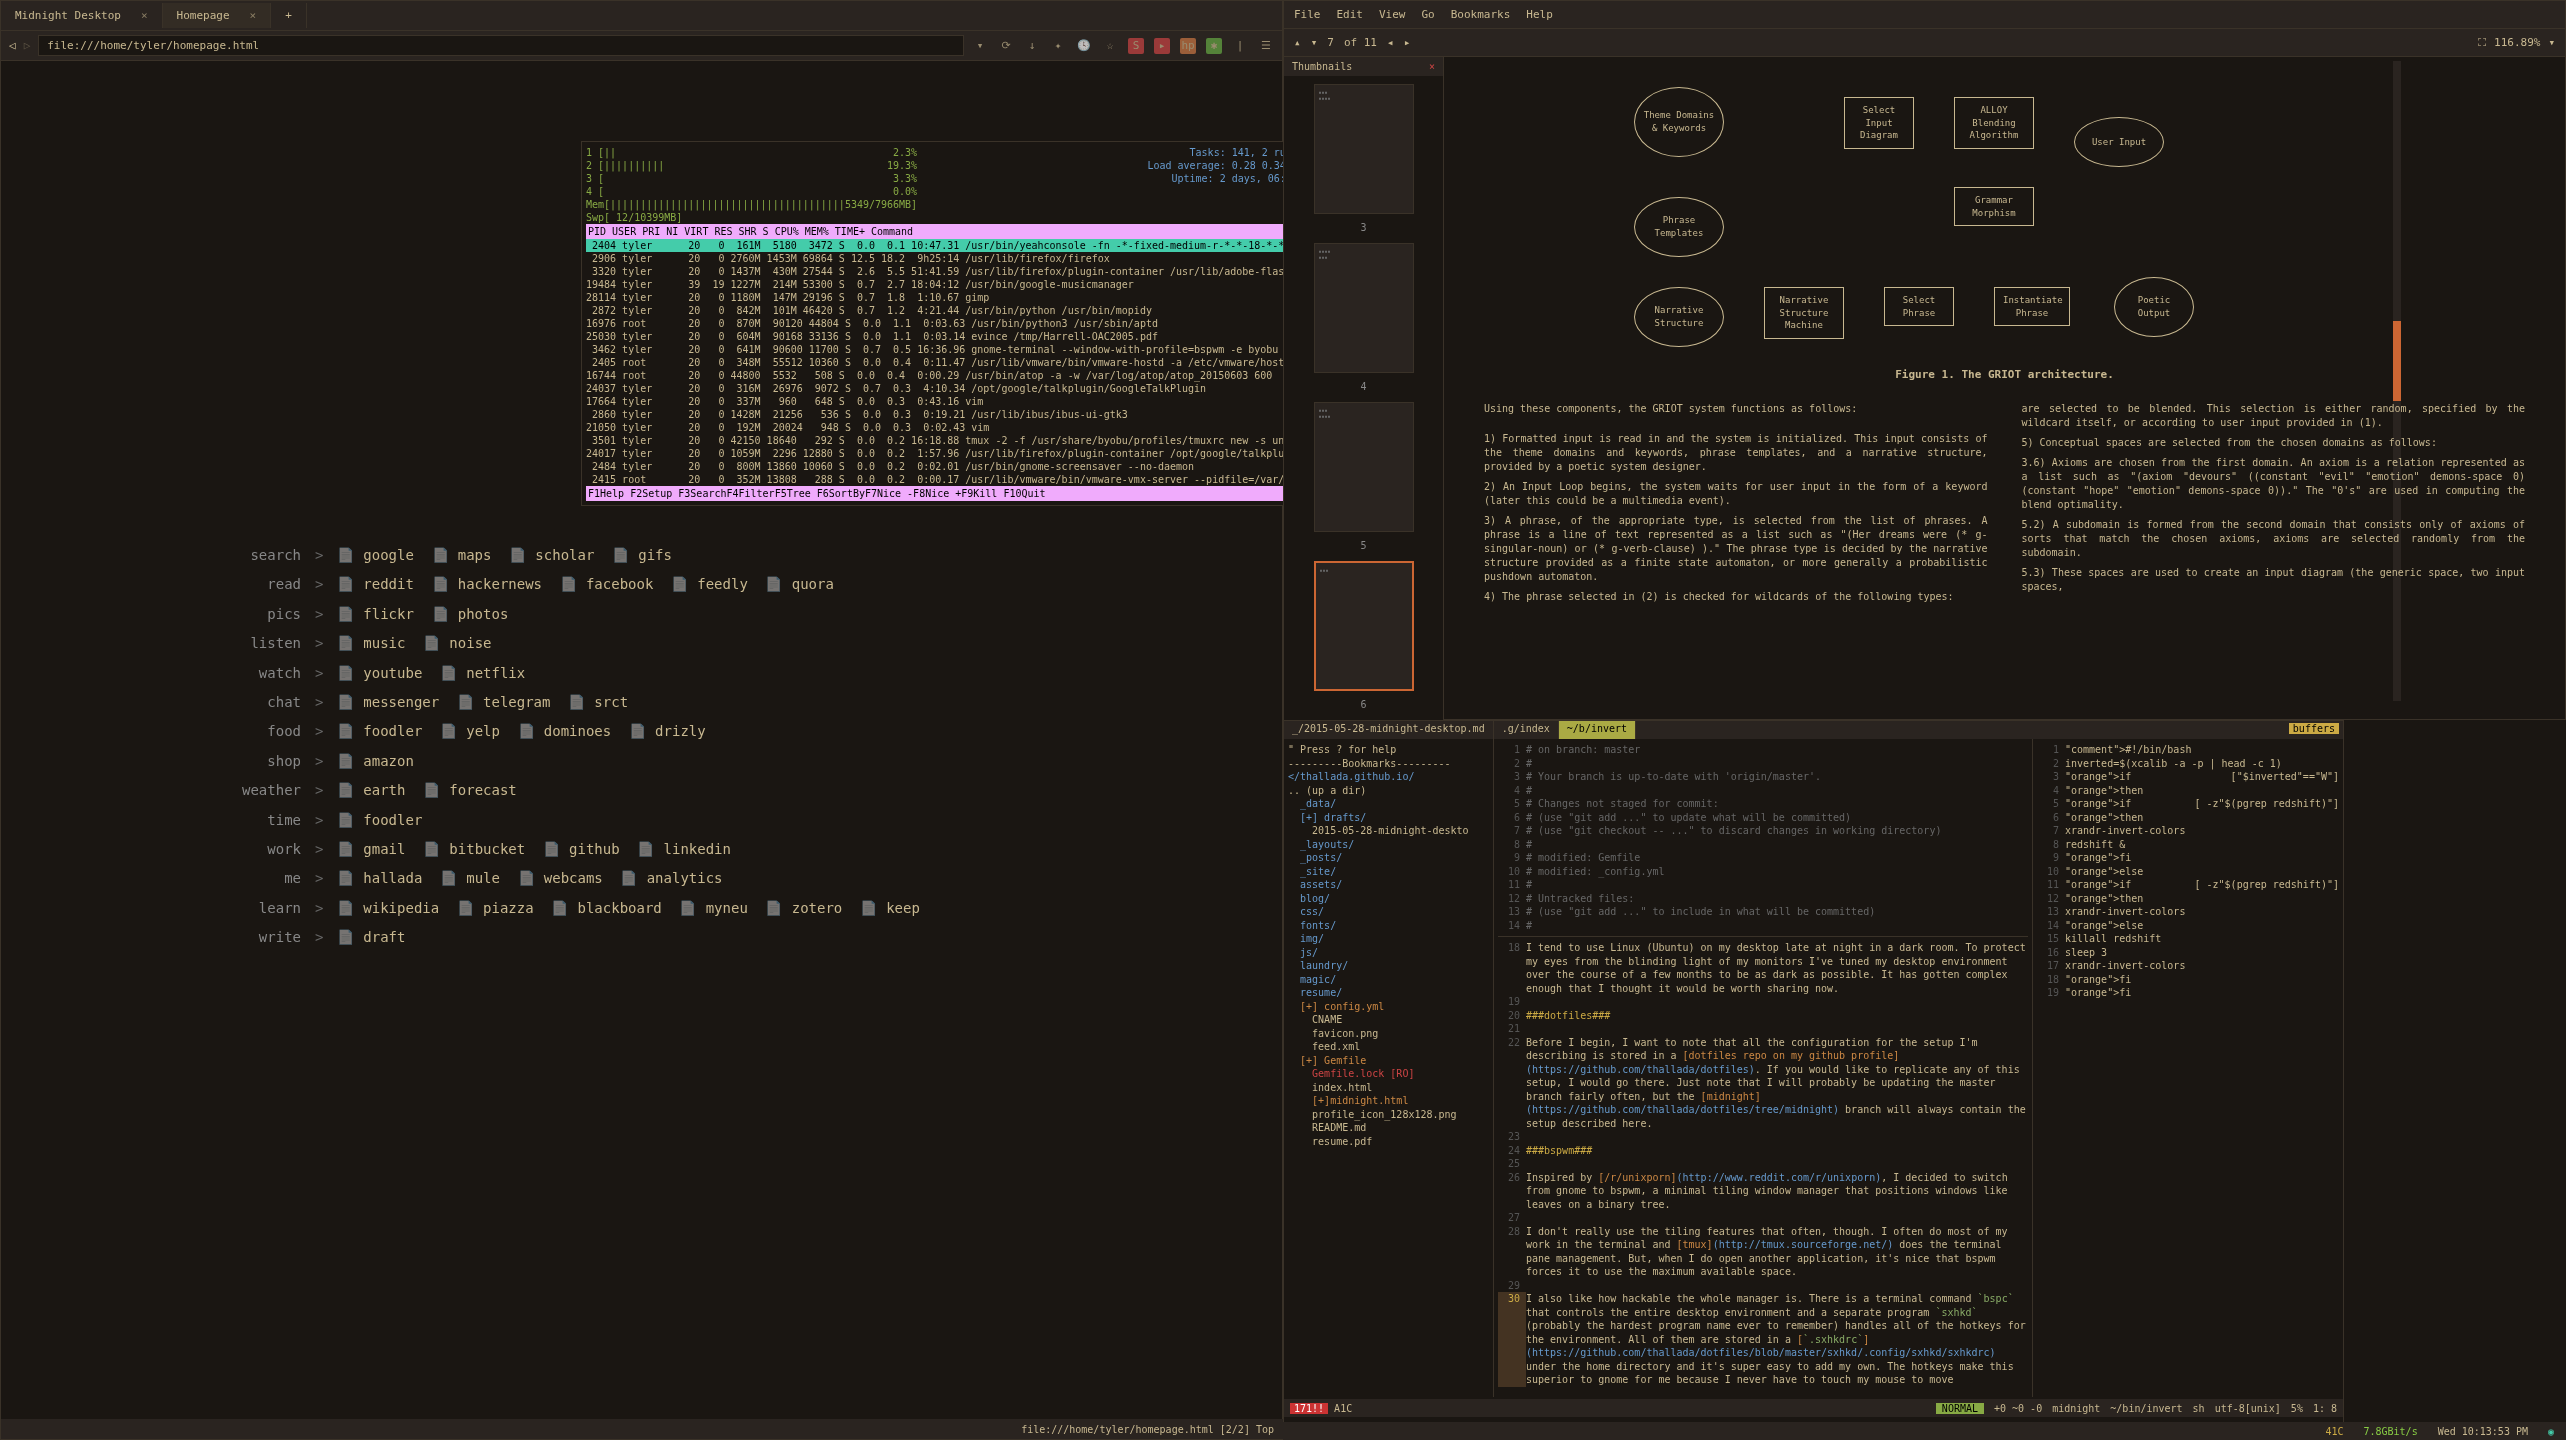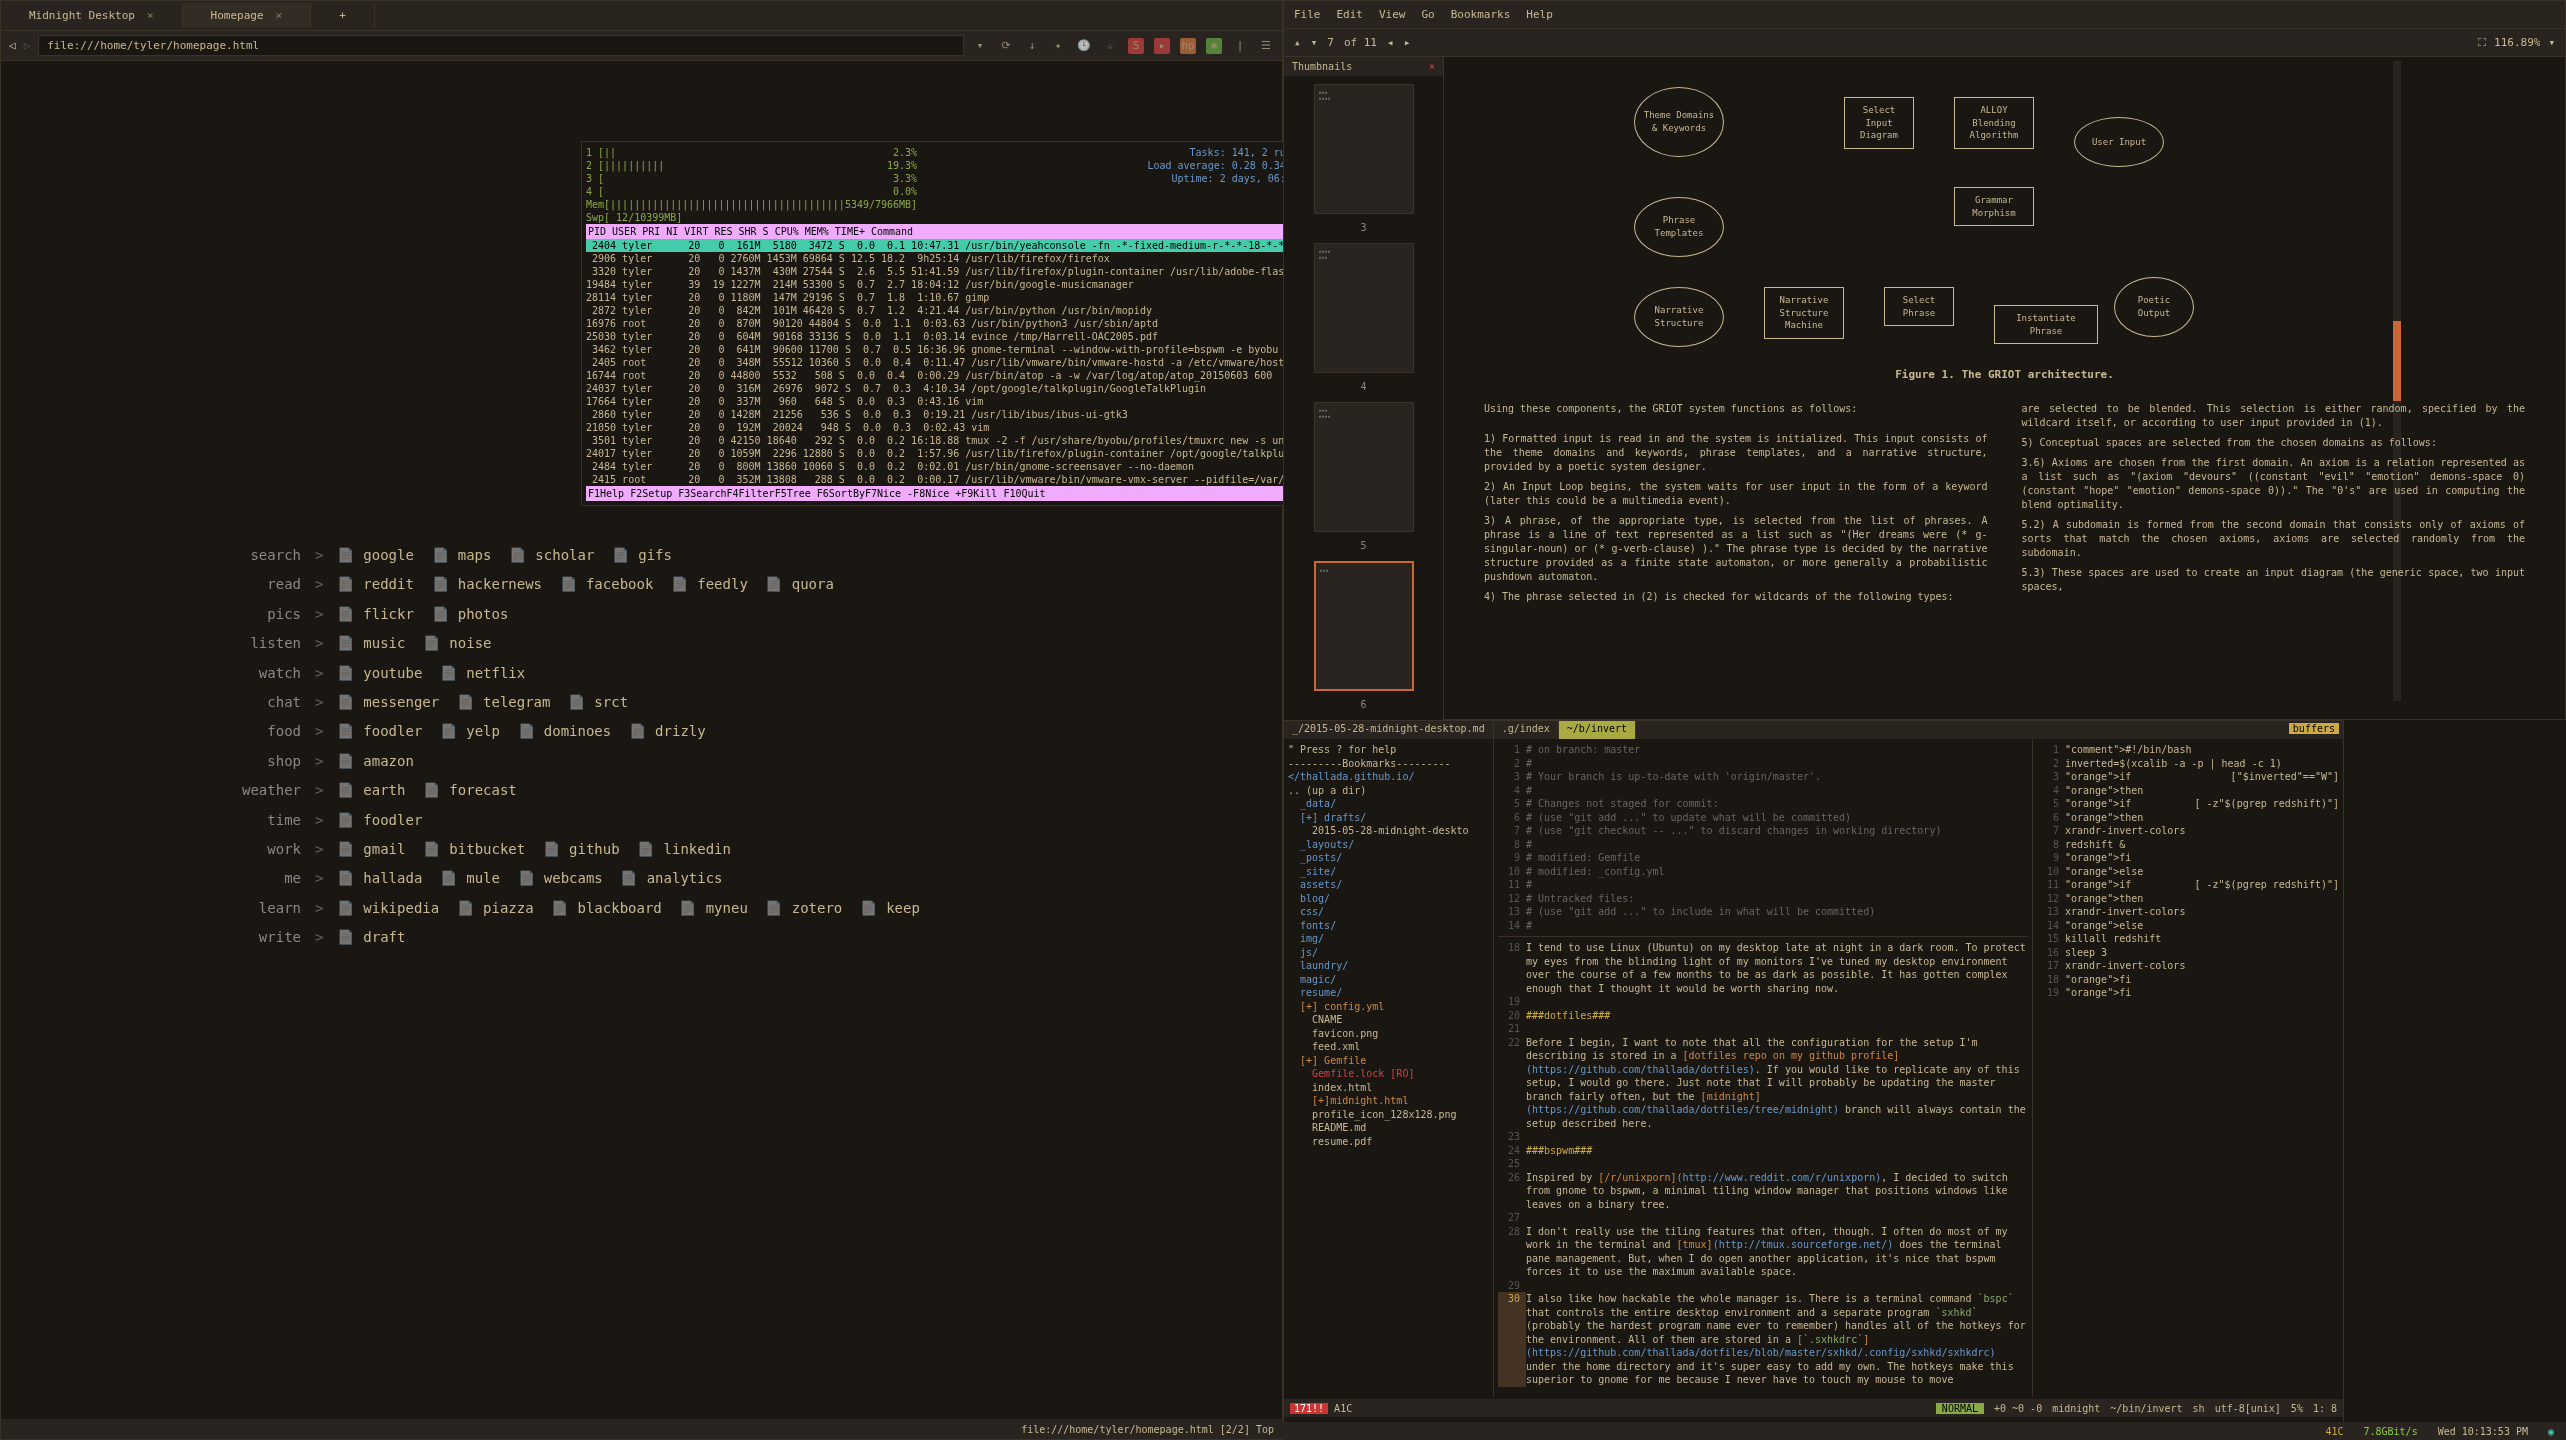--- a/index.html
+++ b/index.html
@@ -21,26 +21,26 @@
   border: 1px solid #3a3228;
 }
 .tab-bar {
   height: 30px;
   background: #2a2420;
   display: flex;
   align-items: center;
   border-bottom: 1px solid #3a3228;
 }
 .tab {
-  padding: 6px 28px;
+  padding: 6px 14px;
   background: #2a2420;
   border-right: 1px solid #3a3228;
   display: flex;
   align-items: center;
-  gap: 12px;
+  gap: 20px;
   font-size: 11px;
 }
 .tab.active { background: #332c24; }
 .tab .close { opacity: 0.6; cursor: pointer; }
 .url-bar {
   height: 30px;
   background: #2a2420;
   display: flex;
   align-items: center;
   padding: 0 8px;
@@ -557,21 +557,21 @@
       <div class="pdf-diagram">
         <div class="diag-oval" style="top:10px;left:150px;width:90px;height:70px">Theme Domains &amp; Keywords</div>
         <div class="diag-box" style="top:20px;left:360px;width:70px">Select Input Diagram</div>
         <div class="diag-box" style="top:20px;left:470px;width:80px">ALLOY Blending Algorithm</div>
         <div class="diag-oval" style="top:40px;left:590px;width:90px;height:50px">User Input</div>
         <div class="diag-oval" style="top:120px;left:150px;width:90px;height:60px">Phrase Templates</div>
         <div class="diag-box" style="top:110px;left:470px;width:80px">Grammar Morphism</div>
         <div class="diag-oval" style="top:210px;left:150px;width:90px;height:60px">Narrative Structure</div>
         <div class="diag-box" style="top:210px;left:280px;width:80px">Narrative Structure Machine</div>
         <div class="diag-box" style="top:210px;left:400px;width:70px">Select Phrase</div>
-        <div class="diag-box" style="top:228px;left:510px;width:104px">Instantiate Phrase</div>
+        <div class="diag-box" style="top:210px;left:510px;width:76px">Instantiate Phrase</div>
         <div class="diag-oval" style="top:200px;left:630px;width:80px;height:60px">Poetic Output</div>
       </div>
       <div class="pdf-caption">Figure 1. The GRIOT architecture.</div>
       <div class="pdf-text">
         <div class="pdf-col">
           <p>Using these components, the GRIOT system functions as follows:</p>
           <p style="margin-top:16px">1) Formatted input is read in and the system is initialized. This input consists of the theme domains and keywords, phrase templates, and a narrative structure, provided by a poetic system designer.</p>
           <p style="margin-top:6px">2) An Input Loop begins, the system waits for user input in the form of a keyword (later this could be a multimedia event).</p>
           <p style="margin-top:6px">3) A phrase, of the appropriate type, is selected from the list of phrases. A phrase is a line of text represented as a list such as "(Her dreams were (* g-singular-noun) or (* g-verb-clause) )." The phrase type is decided by the narrative structure provided as a finite state automaton, or more generally a probabilistic pushdown automaton.</p>
           <p style="margin-top:6px">4) The phrase selected in (2) is checked for wildcards of the following types:</p>

